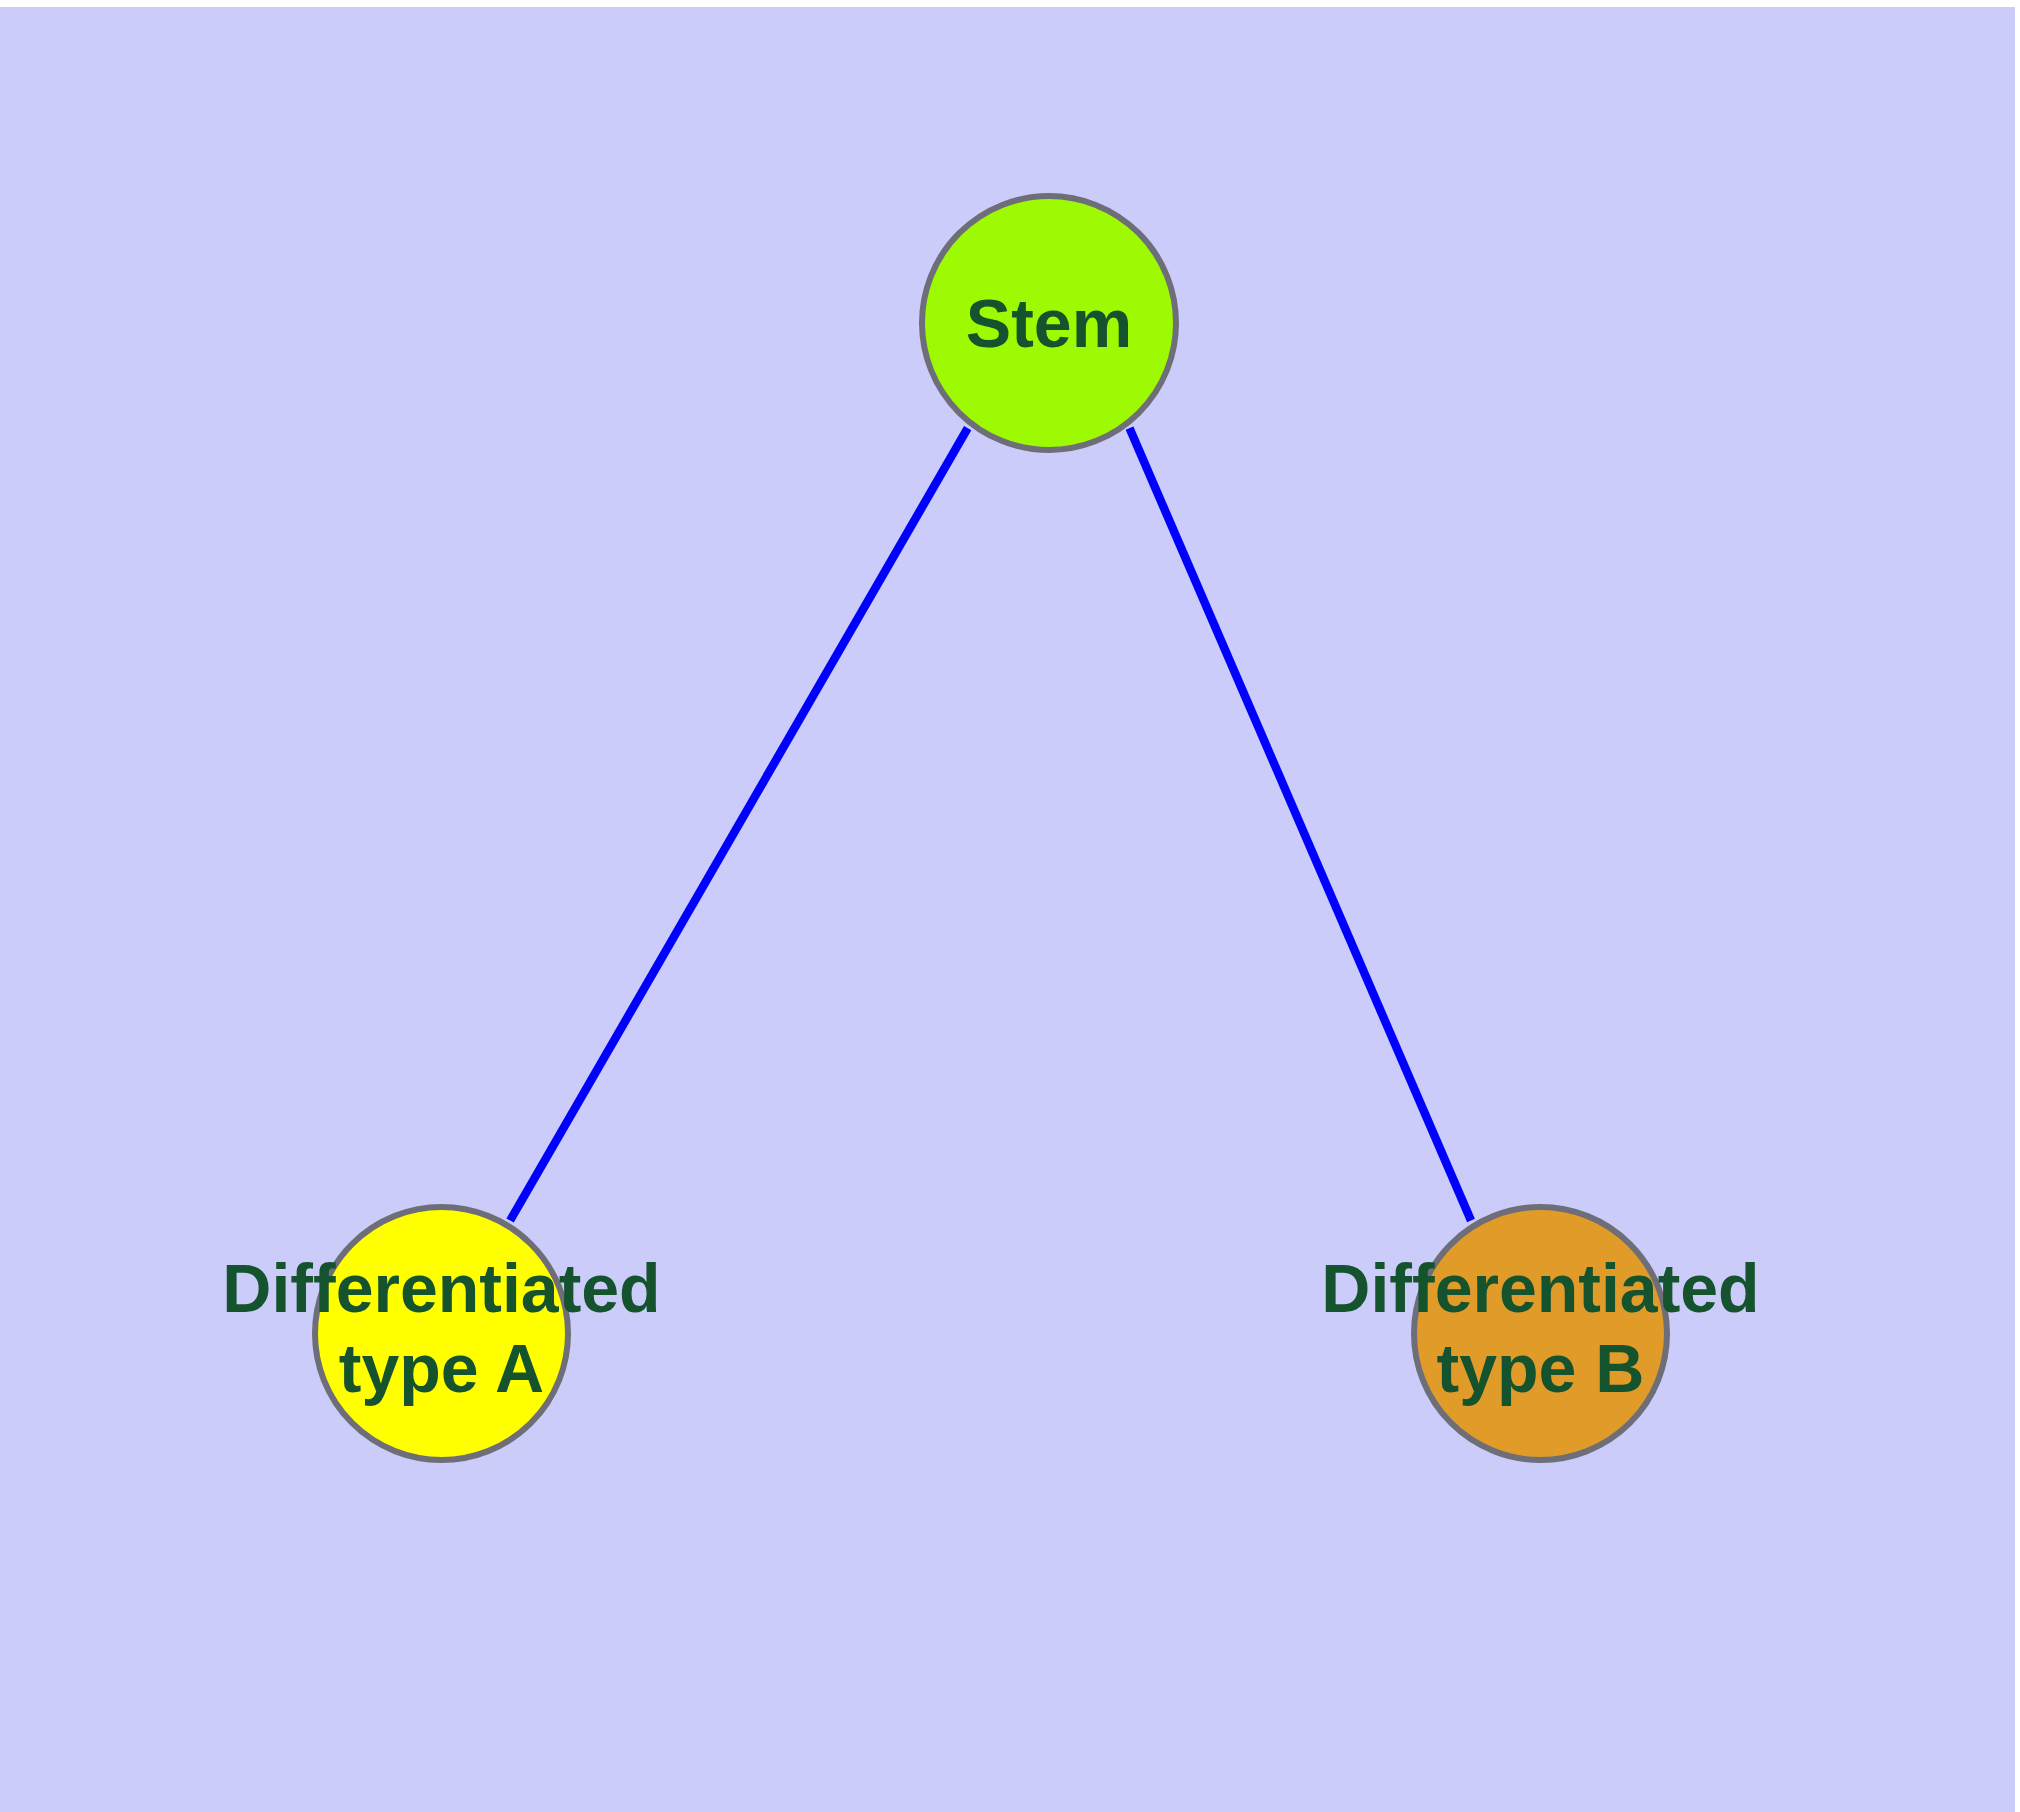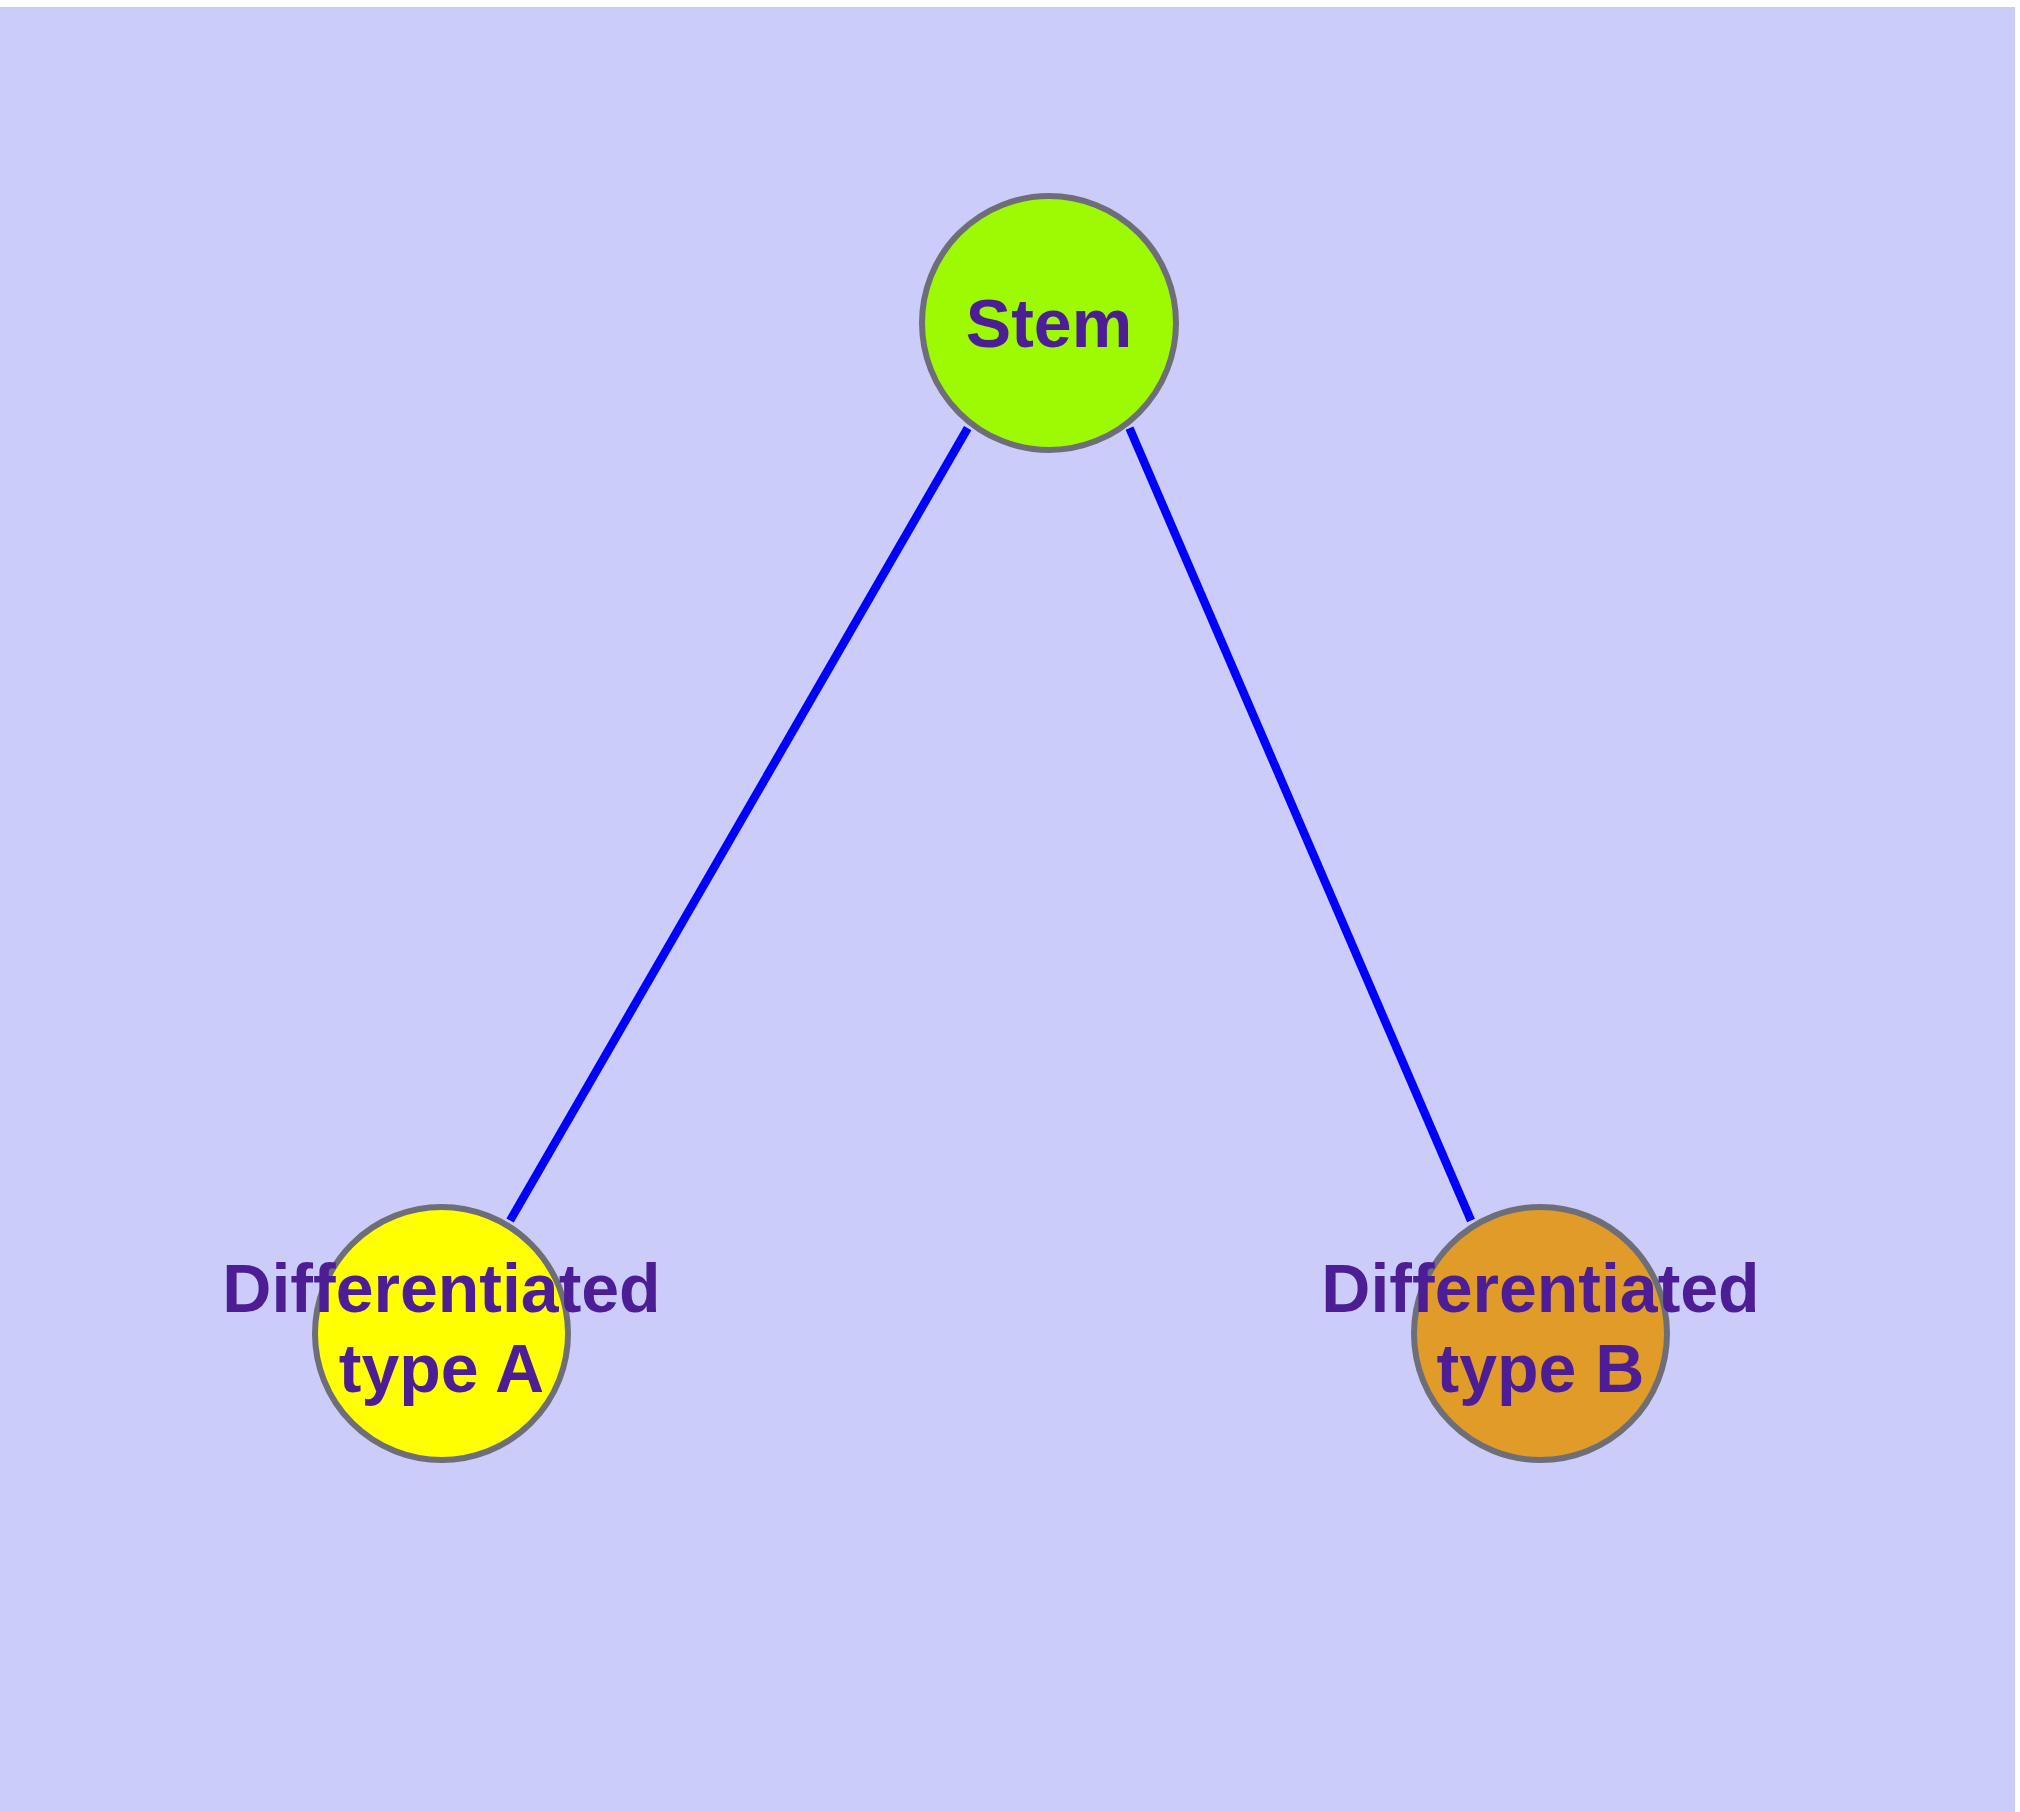--- a/index.html
+++ b/index.html
@@ -46,21 +46,21 @@
     box-sizing: border-box;
     border: 6px solid #6e6e78;
     left: 0;
     top: 0;
   }
 
   
   .node-label {
     position: absolute;
     z-index: 3;
-    color: #4c1d95;
+    color: #14532d;
     font-family: "Liberation Sans", sans-serif;
     font-weight: bold;
     text-align: center;
     line-height: 1.18;
     white-space: pre-line;
     pointer-events: none;
     left: 50%;
     top: 50%;
     transform: translate(-50%, -50%);
   }

